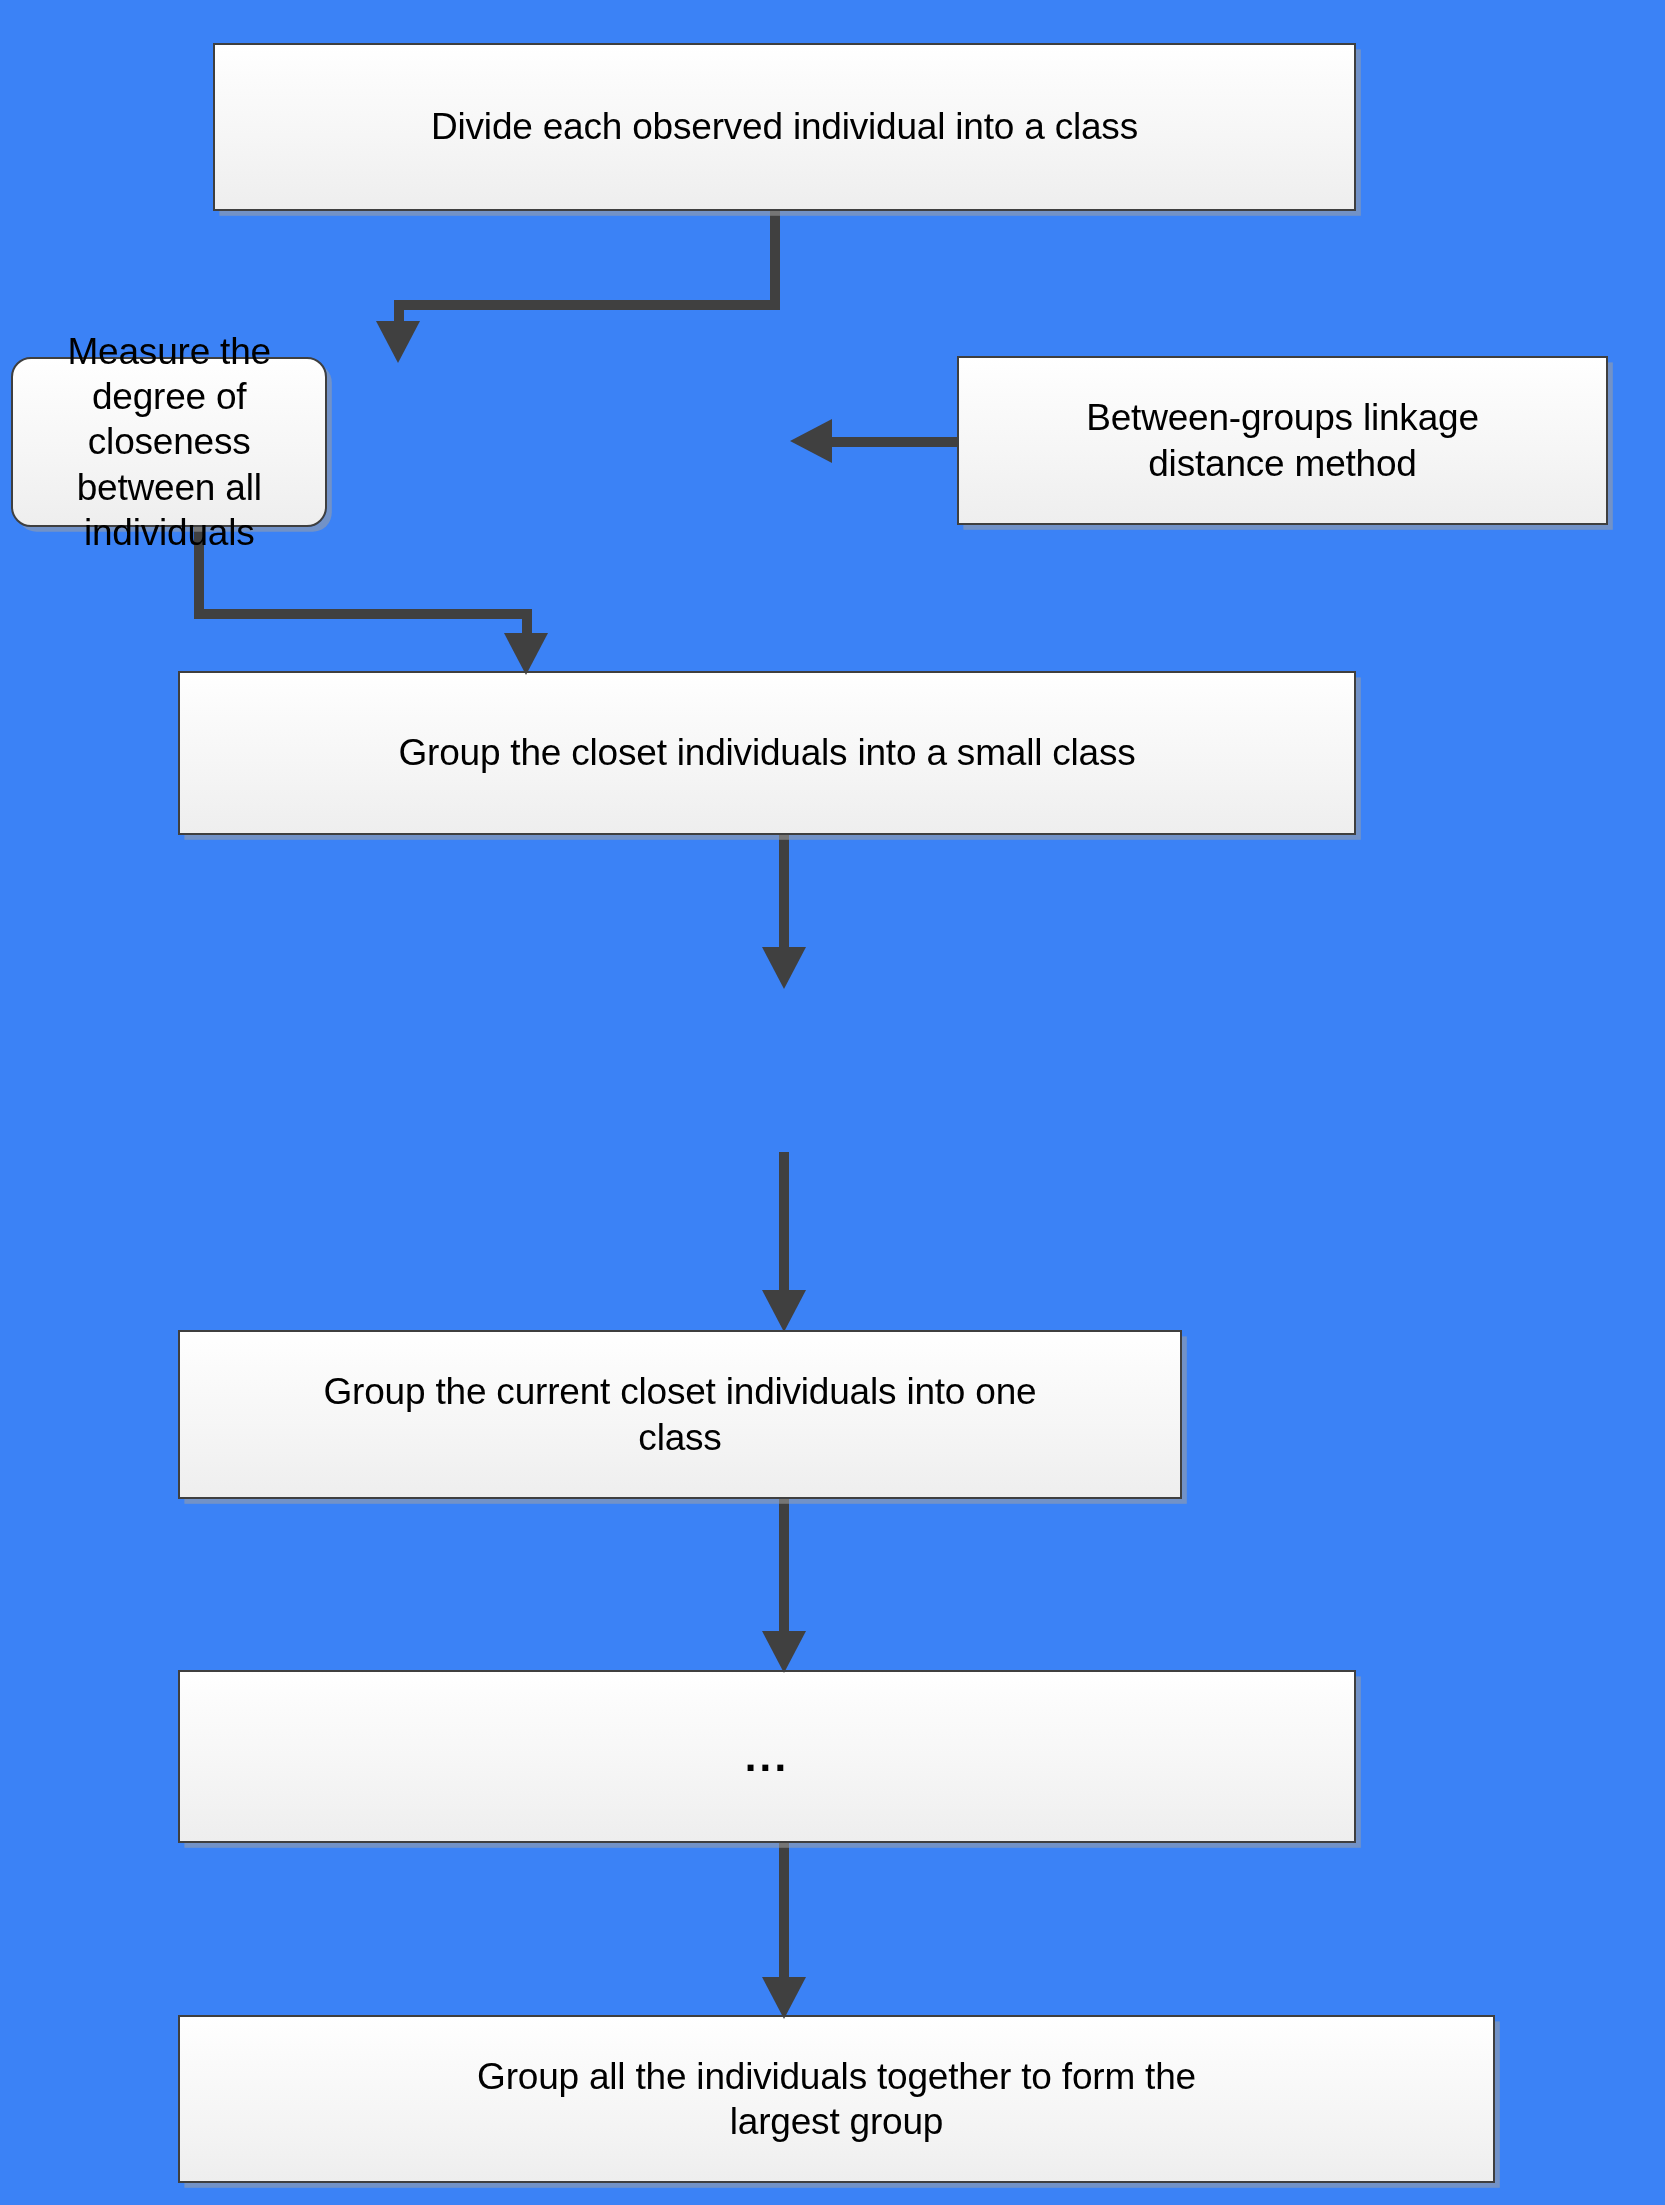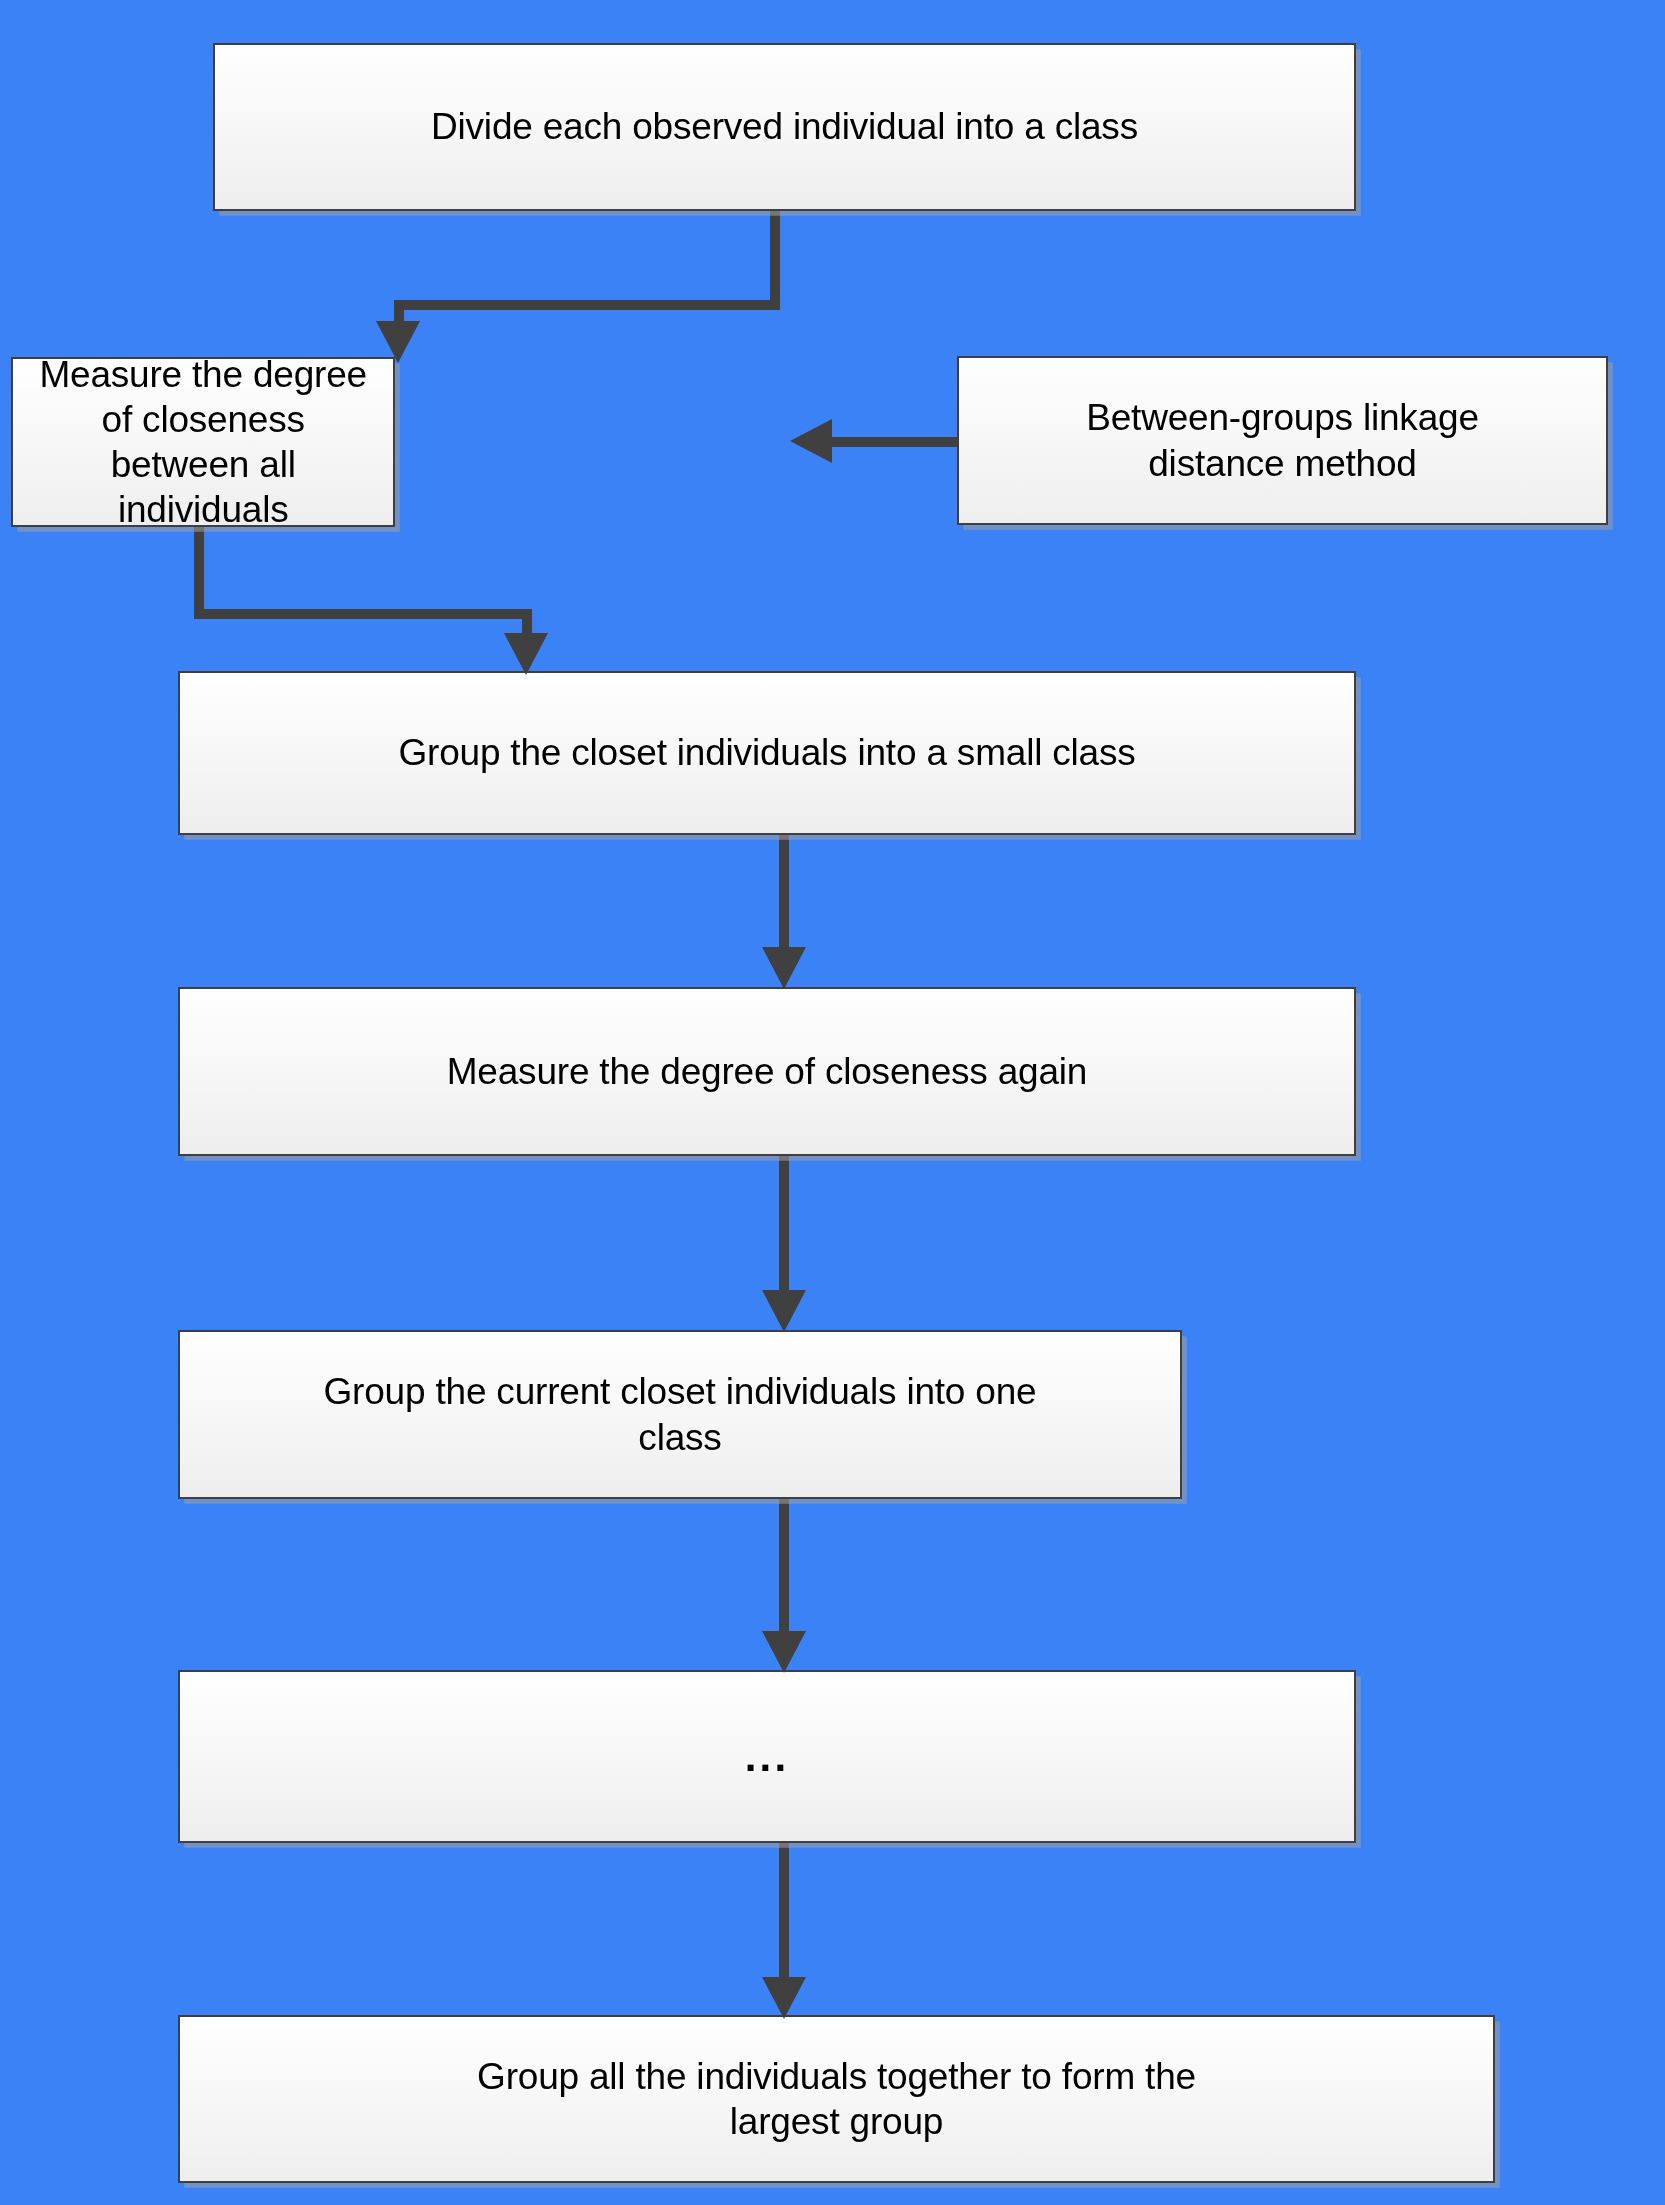--- a/index.html
+++ b/index.html
@@ -98,37 +98,34 @@
   <div class="conn v" style="left:779px; top:1495px; height:143px;"></div>
   <div class="arrow down" style="left:762px; top:1631px;"></div>
 
   <div class="conn v" style="left:779px; top:1839px; height:144px;"></div>
   <div class="arrow down" style="left:762px; top:1977px;"></div>
 
   <div class="node" style="left:213px; top:43px; width:1143px; height:168px;">
     <span class="label">Divide each observed individual into a class</span>
   </div>
 
-  <div class="node" style="left:11.2px; top:357px; width:384px; height:170px;">
+  <div class="node" style="left:11.2px; top:357px; width:316px; height:170px;border-radius:20px;">
     <span class="label">Measure the degree of closeness
 between all individuals</span>
   </div>
 
   <div class="node" style="left:957px; top:356px; width:651px; height:169px;">
     <span class="label">Between-groups linkage
 distance method</span>
   </div>
 
   <div class="node" style="left:178px; top:671px; width:1178px; height:164px;">
     <span class="label">Group the closet individuals into a small class</span>
   </div>
 
-  <div class="node" style="left:178px; top:987px; width:1178px; height:169px;">
-    <span class="label">Measure the degree of closeness again</span>
-  </div>
 
   <div class="node" style="left:178px; top:1330px; width:1004px; height:169px;">
     <span class="label">Group the current closet individuals into one
 class</span>
   </div>
 
   <div class="node ellipsis" style="left:178px; top:1670px; width:1178px; height:173px;">
     <span class="label">...</span>
   </div>
 

